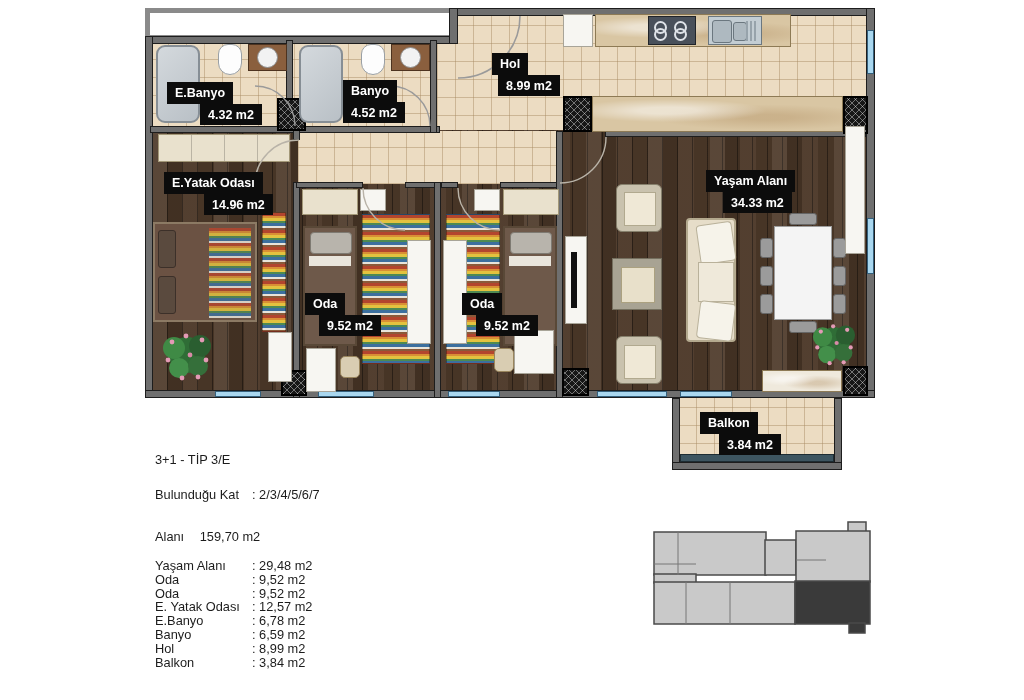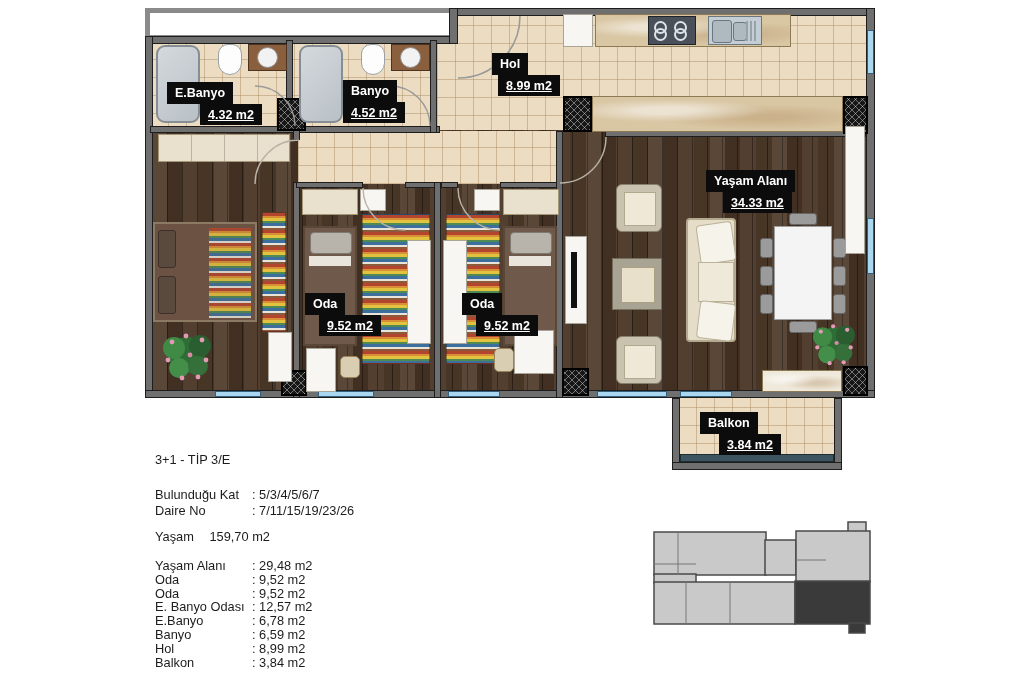--- a/index.html
+++ b/index.html
@@ -30,21 +30,21 @@
   .whitebox{background:#f7f6f2;border:1px solid #a8a498;}
   .cream{background:#e9e1cd;border:1px solid #a39878;}
   .graychair{background:#9b9b9b;border:1px solid #666;border-radius:3px;}
   .shower{background:linear-gradient(135deg,#d4d9dd,#b9c0c6);border:2px solid #868e95;border-radius:9px;}
   .rug{background:repeating-linear-gradient(180deg,#b3452e 0 3px,#d98f35 3px 5px,#e3c23f 5px 8px,#4e8a52 8px 10px,#3c6f9e 10px 13px,#e8e4da 13px 15px,#8a5a3a 15px 17px);
     border:1px solid rgba(0,0,0,.35);}
   
   .chips{position:absolute;z-index:30;}
   .chip{display:block;background:#0c0c0c;color:#fff;font-weight:bold;
     font-size:12.5px;line-height:1;padding:5px 8px 4px 8px;white-space:nowrap;width:max-content;}
-  .chip.l2{margin-top:0;text-decoration:underline;}
+  .chip.l2{margin-top:0;}
   
   .txt{color:#1c1c1c;font-size:12.8px;}
   .row{display:flex;}
   .row .lab{width:97px;flex:none;}
   svg{display:block;}
 </style>
 </head>
 <body>
 
 <div id="stage">
@@ -225,20 +225,24 @@
     <span class="chip l2" style="margin-left:33px;">4.32 m2</span>
   </div>
   <div class="chips" style="left:343px;top:80px;">
     <span class="chip">Banyo</span>
     <span class="chip l2" style="">4.52 m2</span>
   </div>
   <div class="chips" style="left:492px;top:53px;">
     <span class="chip">Hol</span>
     <span class="chip l2" style="margin-left:6px;">8.99 m2</span>
   </div>
+  <div class="chips" style="left:164px;top:172px;">
+    <span class="chip">E.Yatak Odası</span>
+    <span class="chip l2" style="margin-left:40px;">14.96 m2</span>
+  </div>
   <div class="chips" style="left:305px;top:293px;">
     <span class="chip">Oda</span>
     <span class="chip l2" style="margin-left:14px;">9.52 m2</span>
   </div>
   <div class="chips" style="left:462px;top:293px;">
     <span class="chip">Oda</span>
     <span class="chip l2" style="margin-left:14px;">9.52 m2</span>
   </div>
   <div class="chips" style="left:706px;top:170px;">
     <span class="chip">Yaşam Alanı</span>
@@ -246,46 +250,42 @@
   </div>
   <div class="chips" style="left:700px;top:412px;">
     <span class="chip">Balkon</span>
     <span class="chip l2" style="margin-left:19px;">3.84 m2</span>
   </div>
 
   <div class="abs txt" style="left:155px;top:452px;">3+1 - TİP 3/E</div>
 
   <div class="abs txt row" style="left:155px;top:487px;">
     <span class="lab">Bulunduğu Kat</span>
-    <span>: 5/3/4/5/6/7</span>
-  </div>
-  <div class="abs txt row" style="left:155px;top:503px;">
-    <span class="lab">Daire No</span>
-    <span>: 7/11/15/19/23/26</span>
+    <span>: 2/3/4/5/6/7</span>
   </div>
   <div class="abs txt" style="left:155px;top:529px;">
-    <span>Yaşam</span>
+    <span>Alanı</span>
     <span style="margin-left:12px;">159,70 m2</span>
   </div>
 
   <div class="abs" style="left:155px;top:558px;">
     <div class="txt row" style="height:13.8px;">
       <span class="lab">Yaşam Alanı</span>
         <span>: 29,48 m2</span>
     </div>
     <div class="txt row" style="height:13.8px;">
       <span class="lab">Oda</span>
         <span>: 9,52 m2</span>
     </div>
     <div class="txt row" style="height:13.8px;">
       <span class="lab">Oda</span>
         <span>: 9,52 m2</span>
     </div>
     <div class="txt row" style="height:13.8px;">
-      <span class="lab">E. Banyo Odası</span>
+      <span class="lab">E. Yatak Odası</span>
         <span>: 12,57 m2</span>
     </div>
     <div class="txt row" style="height:13.8px;">
       <span class="lab">E.Banyo</span>
         <span>: 6,78 m2</span>
     </div>
     <div class="txt row" style="height:13.8px;">
       <span class="lab">Banyo</span>
         <span>: 6,59 m2</span>
     </div>

